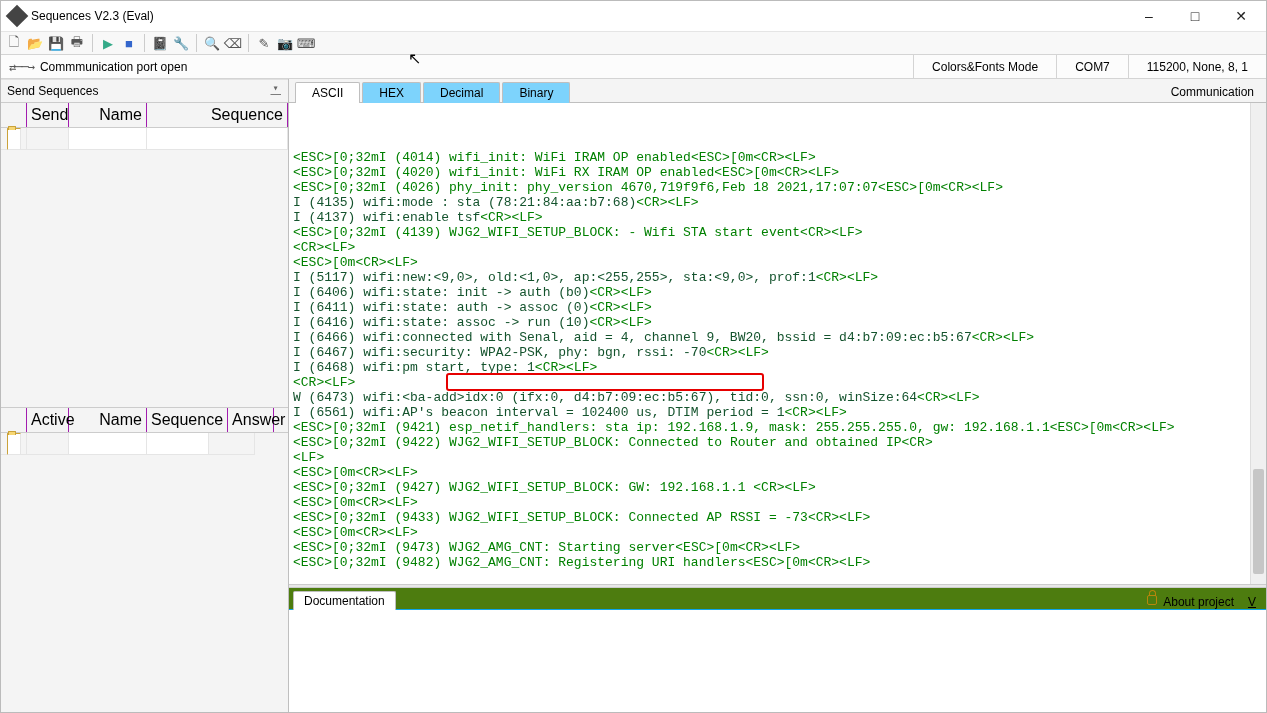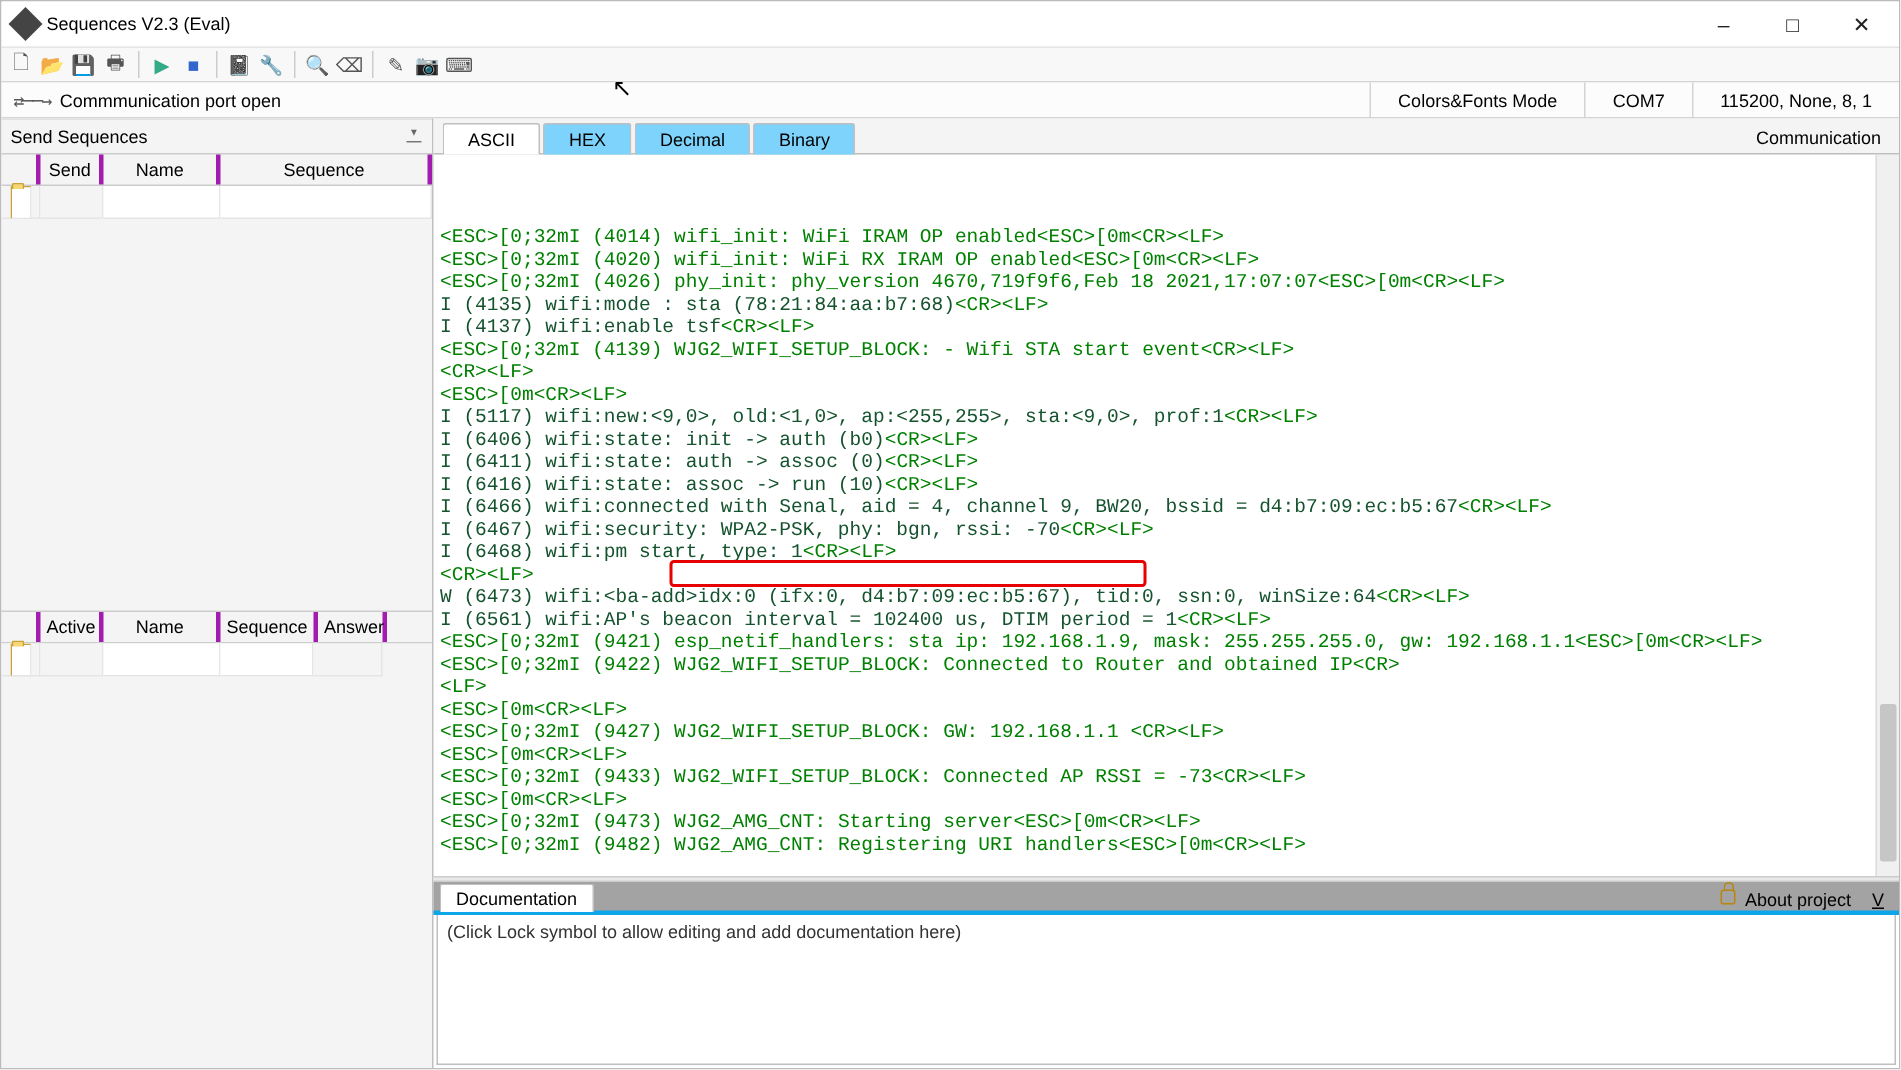--- a/index.html
+++ b/index.html
@@ -19,21 +19,21 @@
 .tb-ico.stop { color: #36c; }
 .statusbar { display: flex; align-items: center; height: 24px; border-bottom: 1px solid #d4d4d4; background: #fcfcfc; font-size: 12px; }
 .statusbar .conn { display: flex; align-items: center; gap: 6px; padding: 0 8px; flex: 1; }
 .statusbar .conn .arrows { font-family: monospace; letter-spacing: -1px; color: #555; }
 .statusbar .cell { padding: 0 18px; border-left: 1px solid #d4d4d4; height: 100%; display: flex; align-items: center; }
 .body { flex: 1; display: flex; min-height: 0; }
 .left { width: 288px; display: flex; flex-direction: column; border-right: 1px solid #bfbfbf; }
 .panel-hdr { display: flex; align-items: center; justify-content: space-between; padding: 4px 6px; background: #f4f4f4; border-top: 1px solid #e0e0e0; font-size: 12px; }
 .panel-hdr .collapse { font-family: monospace; color: #666; transform: rotate(90deg); font-size: 10px; }
 .grid-head { display: flex; border-top: 1px solid #ccc; border-bottom: 1px solid #ccc; background: #f4f4f4; }
-.grid-head div { padding: 3px 4px; font-size: 12px; border-right: 3px solid #a21caf; text-align: center; }
+.grid-head div { padding: 3px 4px; font-size: 16px; border-right: 1px solid #a21caf; text-align: right; }
 .grid-body { flex: 1; background: #f4f4f4; }
 .grid-row { display: flex; }
 .grid-row div { border-right: 1px solid #e5e5e5; border-bottom: 1px solid #e5e5e5; padding: 3px 4px; height: 22px; background: #fff; }
 .col-ico { width: 26px; display:flex; align-items:center; justify-content:center; }
 .col-send { width: 42px; }
 .col-active { width: 42px; }
 .col-name { width: 78px; }
 .col-seq { flex: 1; }
 .col-ans { width: 46px; }
 .folder-ico { width:14px; height:12px; background:#f7d774; border:1px solid #caa23a; border-radius:1px; position:relative; }
@@ -42,21 +42,21 @@
 .tabs-row { display: flex; align-items: flex-end; height: 24px; border-bottom: 1px solid #bfbfbf; background: #f4f4f4; padding-left: 6px; }
 .tab { padding: 3px 16px; border: 1px solid #bfbfbf; border-bottom: none; margin-right: 2px; margin-bottom: -1px; background: #7dd3fc; border-radius: 2px 2px 0 0; font-size: 12px; }
 .tab.active { background: #fff; position: relative; z-index: 2; }
 .tabs-row .right-tab { margin-left: auto; margin-right: 4px; padding: 3px 8px; border: none; }
 .terminal { flex: 1; overflow: auto; padding: 2px 4px; font-family: Consolas, "Courier New", monospace; font-size: 13px; line-height: 15px; white-space: pre; background: #fff; position: relative; }
 .g { color: #008000; }
 .r { color: #14532d; }
 .hl-box { position: absolute; border: 2px solid #e60000; border-radius: 3px; pointer-events: none; }
 .splitter-h { height: 4px; background: #e8e8e8; border-top: 1px solid #ccc; border-bottom: 1px solid #ccc; cursor: row-resize; }
 .bottom { display: flex; flex-direction: column; height: 124px; }
-.doc-tabs { display: flex; align-items: flex-end; height: 22px; background: #a3a3a3; border-bottom: 3px solid #0ea5e9; padding-left: 4px; }
+.doc-tabs { display: flex; align-items: flex-end; height: 22px; background: #4d7c0f; border-bottom: 1px solid #0ea5e9; padding-left: 4px; }
 .doc-tabs .tab { padding: 2px 10px; }
 .doc-tabs .proj { margin-left: auto; display: flex; gap: 6px; padding-right: 10px; }
 .doc-body { flex: 1; border: 1px solid #bfbfbf; border-top: none; margin: 0 2px 2px 2px; padding: 4px 6px; background: #fff; font-size: 12px; color: #333; }
 .lock-ico { width: 10px; height: 10px; border: 1.5px solid #b8860b; border-radius: 2px; position: relative; }
 .lock-ico::before { content:""; position:absolute; top:-6px; left:1px; width:5px; height:5px; border:1.5px solid #b8860b; border-bottom:none; border-radius:4px 4px 0 0; }
 .v-underline { text-decoration: underline; margin-left: 8px; }
 .cursor { position: absolute; left: 408px; top: 49px; font-size: 16px; color: #000; pointer-events: none; }
 .scrollbar-v { position:absolute; right:0; top:0; bottom:0; width:16px; background:#f0f0f0; border-left:1px solid #ddd; }
 .scrollbar-v .thumb { position:absolute; left:2px; right:2px; top:76%; height:22%; background:#c6c6c6; border-radius:2px; }
 </style>
@@ -164,19 +164,18 @@
 
       <div class="bottom">
         <div class="doc-tabs">
           <div class="tab active">Documentation</div>
           <div class="proj">
             <div class="lock-ico"></div>
             <span>About project</span>
             <span class="v-underline">V</span>
           </div>
         </div>
-        <div class="doc-body">(Click Lock symbol to allow editing and add documentation here)</div>
       </div>
     </div>
   </div>
 </div>
 
 <div class="cursor">↖</div>
 
 </body></html>

